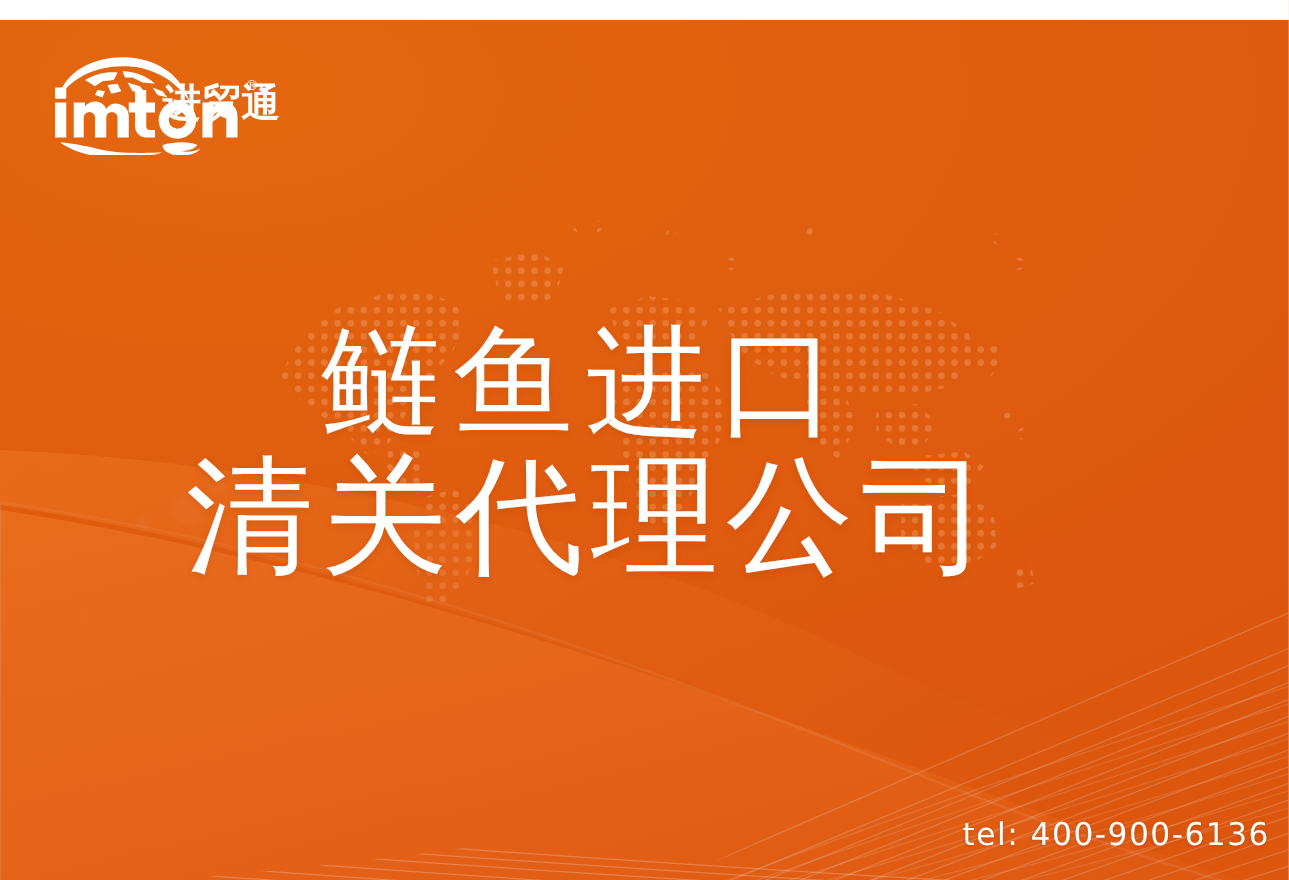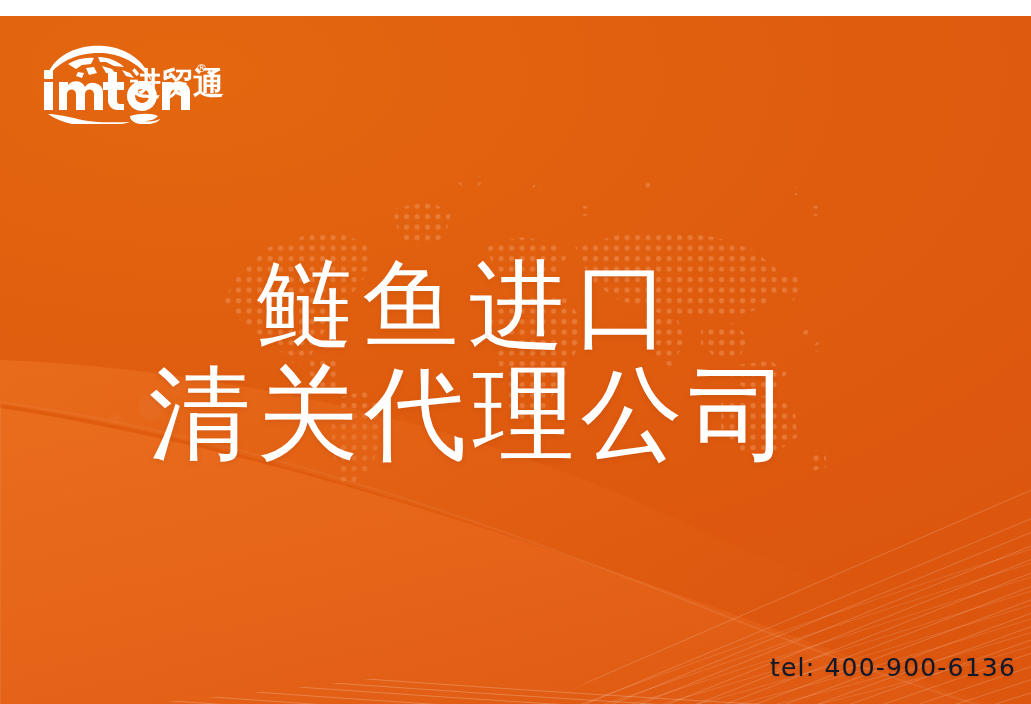--- a/index.html
+++ b/index.html
@@ -124,21 +124,21 @@
     letter-spacing: 6px;
     padding-left: 18px;
     text-shadow: 0 2px 5px rgba(150,55,5,.18);
   }
 
   
   .phone {
     position: absolute;
     right: 15px;
     bottom: 38px;
-    color: #0f172a;
+    color: #ffffff;
     font-size: 25px;
     letter-spacing: 1.2px;
     font-family: "DejaVu Sans", sans-serif;
     font-weight: 400;
     white-space: nowrap;
     text-shadow: 0 1px 3px rgba(140,50,5,.30);
   }
 </style>
 </head>
 <body>

